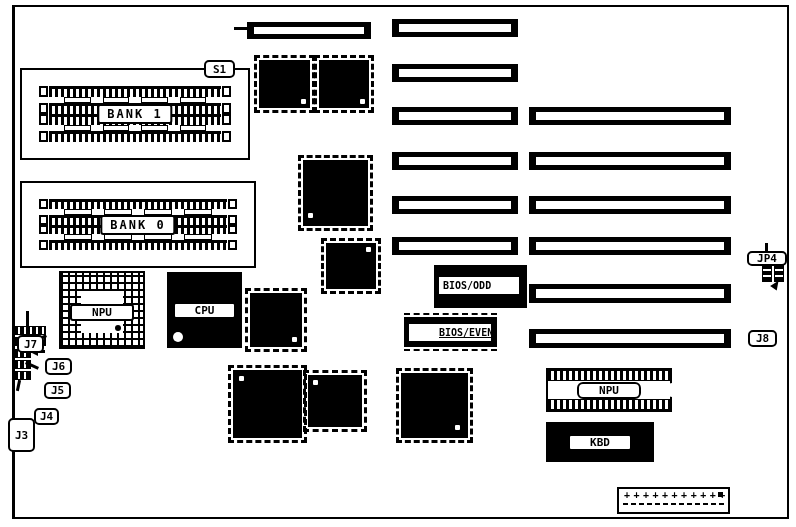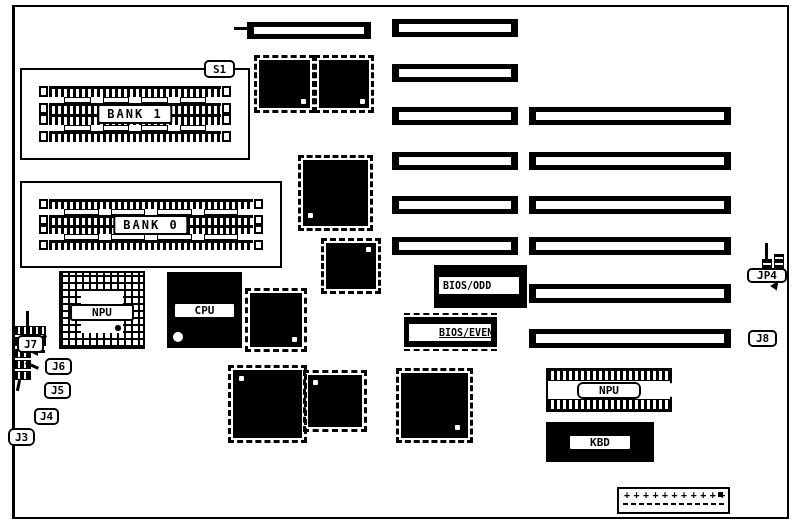--- a/index.html
+++ b/index.html
@@ -167,21 +167,21 @@
     <div class="simm-row">
         <span class="clip"></span>
         <div class="teeth"></div>
         <span class="clip"></span>
       </div>
     <div class="bank-label">
       <span>BANK 1</span>
     </div>
   </div>
 
-  <div class="abs bank" style="left:20px;top:181px;width:262px;height:87px;">
+  <div class="abs bank" style="left:20px;top:181px;width:236px;height:87px;">
     <div class="simm-row">
         <span class="clip"></span>
         <div class="teeth"></div>
         <span class="clip"></span>
       </div>
     <div class="sock-row">
         <span class="sock"></span>
         <span class="sock"></span>
         <span class="sock"></span>
         <span class="sock"></span>
@@ -304,26 +304,26 @@
       <span>J5</span>
     </div>
   <div class="abs line" style="left:33px;top:350px;width:12px;height:3px;"></div>
   <div class="abs tri-left" style="left:30px;top:348px;"></div>
 
   <div class="abs lbl" style="left:34px;top:367px;width:25px;height:17px;">
       <span>J4</span>
     </div>
   <div class="abs line" style="left:25px;top:364px;width:14px;height:3px;transform:rotate(25deg);"></div>
 
-  <div class="abs lbl" style="left:8px;top:387px;width:27px;height:18px;border-radius:6px;">
+  <div class="abs lbl" style="left:8px;top:377px;width:27px;height:34px;">
       <span>J3</span>
     </div>
   <div class="abs line" style="left:17px;top:380px;width:3px;height:11px;transform:rotate(12deg);"></div>
 
-  <div class="abs lbl" style="left:747px;top:227px;width:40px;height:15px;">
+  <div class="abs lbl" style="left:747px;top:210px;width:40px;height:15px;">
       <span>JP4</span>
     </div>
   <div class="abs line" style="left:765px;top:243px;width:3px;height:16px;"></div>
   <div class="abs vpins" style="left:762px;top:259px;width:10px;height:23px;"></div>
   <div class="abs vpins" style="left:774px;top:254px;width:10px;height:28px;"></div>
   <div class="abs lbl" style="left:748px;top:289px;width:29px;height:17px;">
       <span>J8</span>
     </div>
   <div class="abs tri-up" style="left:772px;top:280px;transform:rotate(35deg);"></div>
 

